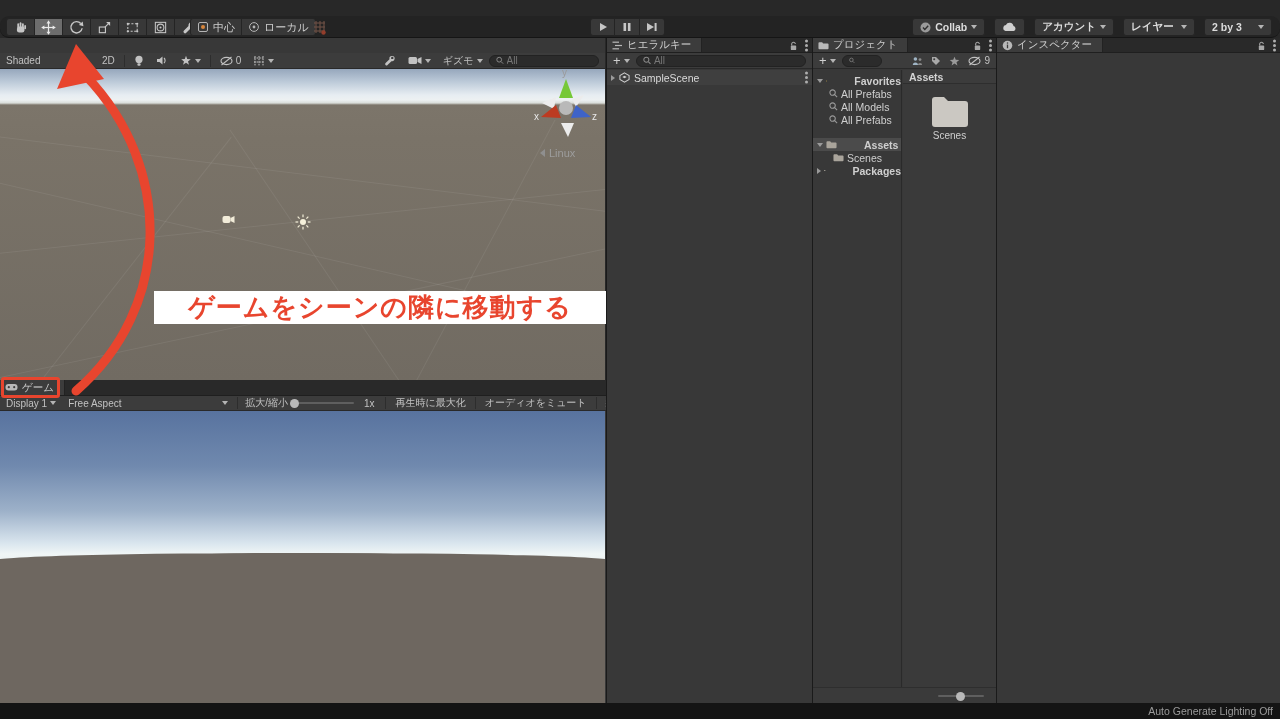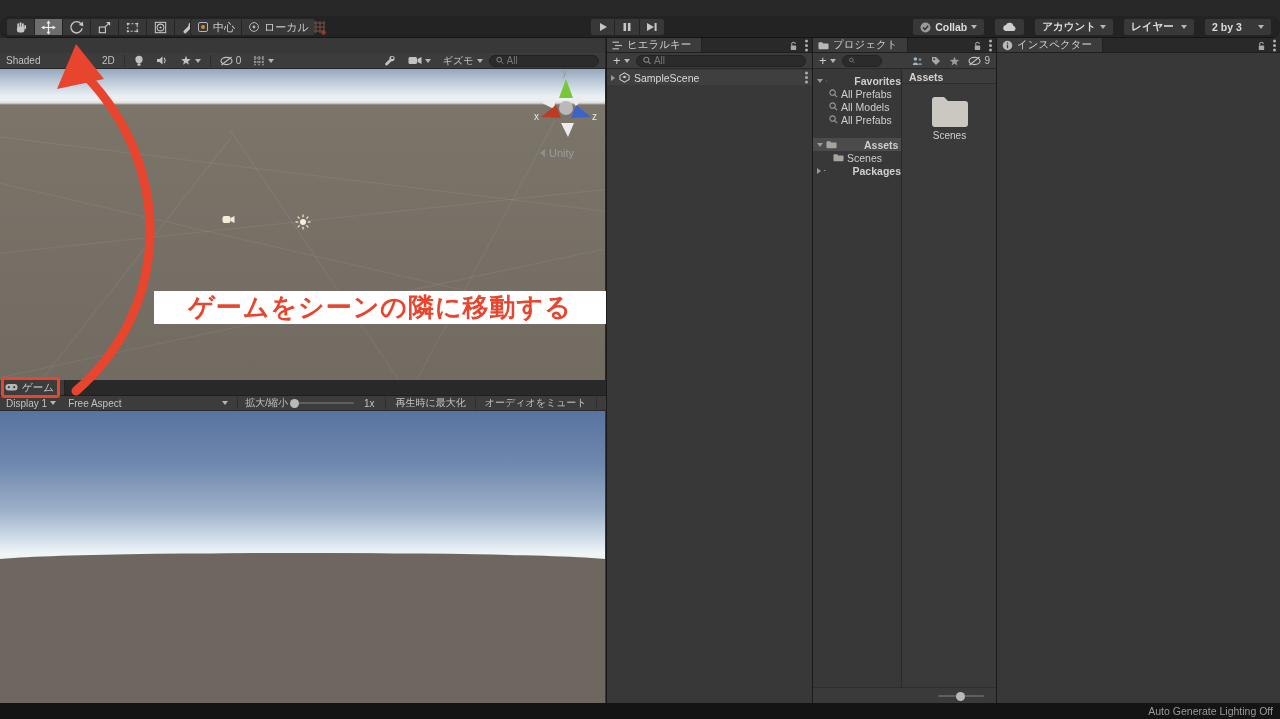--- a/index.html
+++ b/index.html
@@ -343,21 +343,21 @@
           <polygon points="13,46 28,34 33,47" fill="#bc3b22"></polygon>
           <polygon points="63,46 48,34 43,47" fill="#3e63c8"></polygon>
           <circle cx="38" cy="37" r="7" fill="#b9b9b9"></circle>
           <text x="36" y="7" font-size="10" fill="#8f8f8f" font-family="Liberation Sans, sans-serif">​</text>
         </svg>
         <span style="position:absolute;left:34px;top:-4px;color:#9a9a9a;font-size:10px;">y</span>
         <span style="position:absolute;left:6px;top:40px;color:#e8e8e8;font-size:10px;">x</span>
         <span style="position:absolute;left:64px;top:40px;color:#e8e8e8;font-size:10px;">z</span>
         <div style="position:absolute;left:12px;top:76px;display:flex;align-items:center;gap:4px;color:#9d9d9d;font-size:11px;">
           <span class="tri-l"></span>
-          <span>Unity</span>
+          <span>Linux</span>
         </div>
       </div>
     </div>
   </div>
 
   <div class="panel game-panel">
     <div class="game-tabbar">
       <div class="tab">
         <svg width="13" height="9" viewBox="0 0 13 9">
             <rect x="0.5" y="1" width="12" height="6.5" rx="3" fill="#b9b9b9"></rect>

